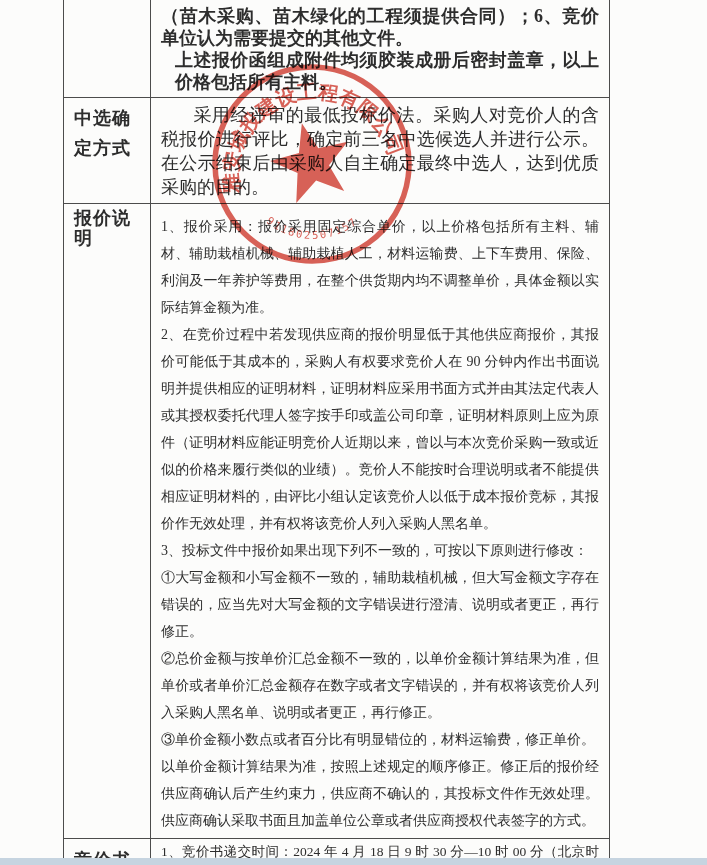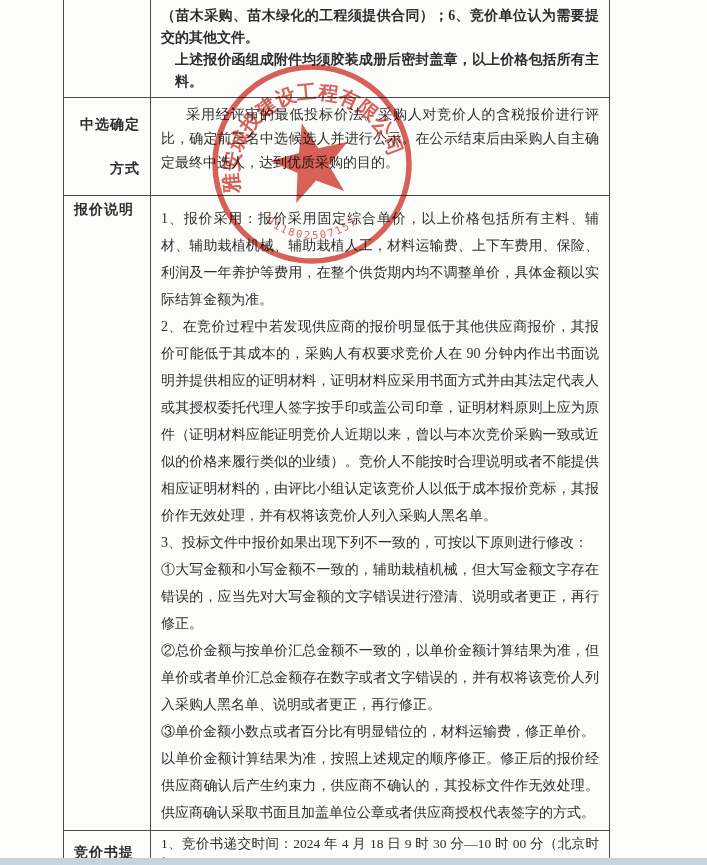--- a/index.html
+++ b/index.html
@@ -11,38 +11,38 @@
   }
   
   .doc-table{
     position:absolute;left:63px;top:-1px;width:547px;
     border-collapse:collapse;table-layout:fixed;
   }
   .doc-table td{
     border:1px solid #4c4c4c;
     vertical-align:top;
     padding:4px 10px;
-    font-size:14px;
+    font-size:18px;
     line-height:20px;
   }
   .doc-table tr:first-child td{border-top:none;}
   .label-cell{
     width:66px;
     font-weight:bold;
     padding:6px 4px 4px 7px;
     word-break:break-all;
     letter-spacing:1px;
   }
   .content-cell{word-break:break-all;text-align:justify;}
   
   .row1 .content-cell{font-weight:bold;line-height:22px;padding-top:6px;}
   .row1-line2{padding-left:14px;}
   
   .row2{height:63px;}
-  .row2 .label-cell{line-height:44px;padding-top:5px;text-align:right;}
+  .row2 .label-cell{line-height:30px;padding-top:5px;}
   .row2 .content-cell{line-height:24px;padding-top:5px;}
   .row2 .content-cell p{margin:0;text-indent:1.8em;}
   
   .row3{height:598px;}
   .row3 .label-cell{padding-top:4px;}
   .row3 .content-cell{line-height:27px;padding-top:9px;font-size:14px;}
   .row3 .content-cell p{margin:0;}
   
   .row4{height:117px;}
   .row4 .label-cell{line-height:27px;padding-top:8px;}

